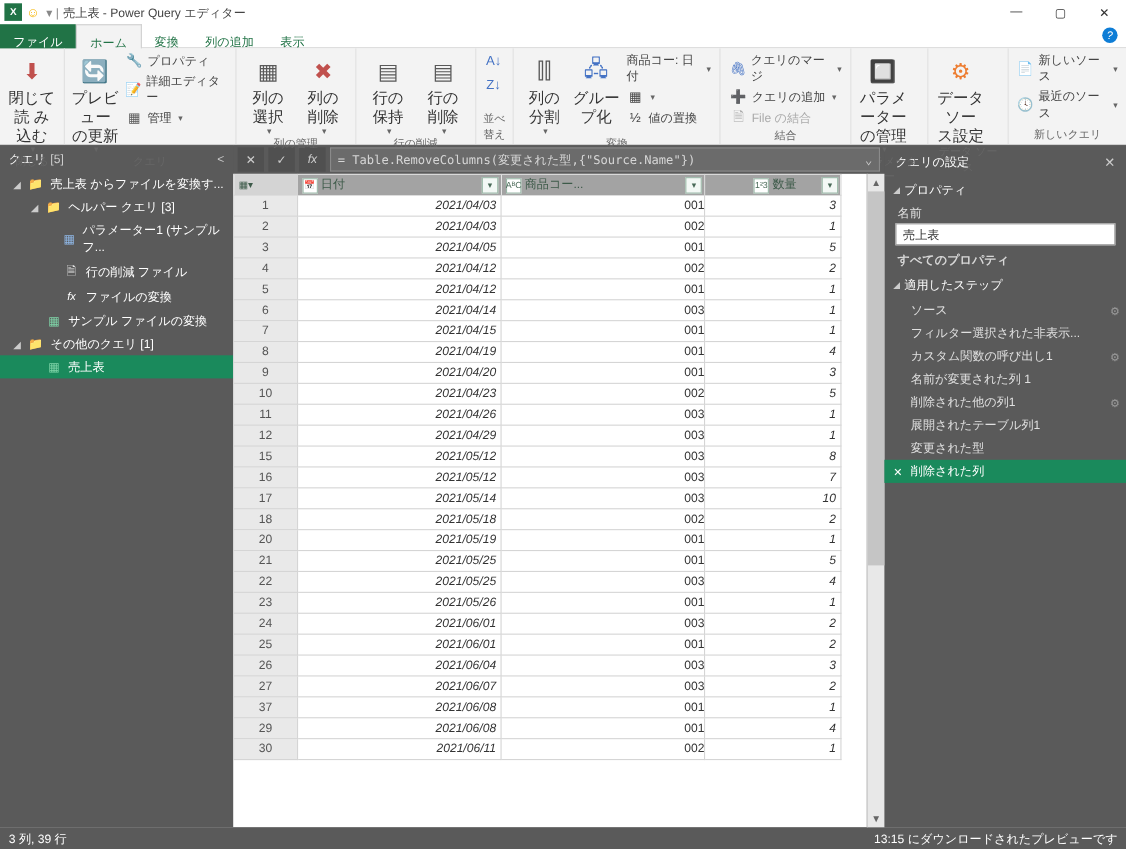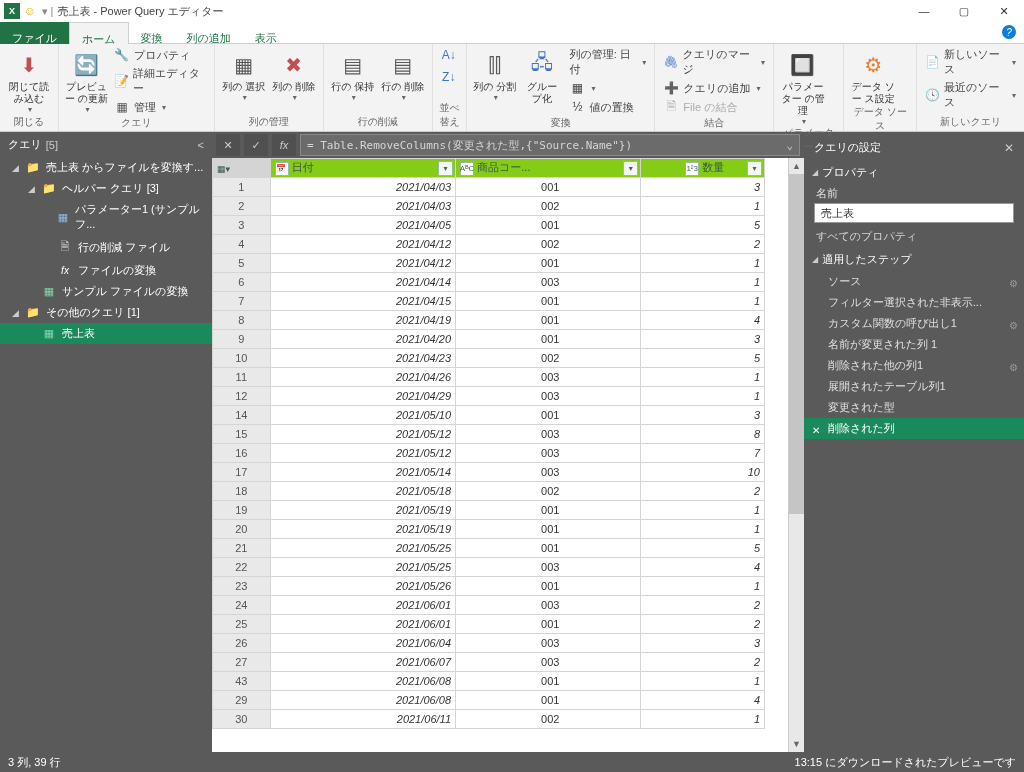--- a/index.html
+++ b/index.html
@@ -21,21 +21,21 @@
 .ribbon-tabs .tab.active { background:#f3f3f3; border:1px solid #d0d0d0; border-bottom-color:#f3f3f3; }
 .ribbon-tabs .help { margin-left:auto; width:24px; height:22px; display:flex; align-items:center; justify-content:center; background:#0e7dd6; color:#fff; border-radius:50%; width:14px; height:14px; margin-right:8px; margin-top:3px; font-size:10px; font-style:italic; }
 
 
 .ribbon { height:88px; background:#f3f3f3; display:flex; border-bottom:1px solid #ccc; }
 .ribbon-group { padding:2px 6px 0; display:flex; flex-direction:column; position:relative; border-right:1px solid #e0e0e0; }
 .ribbon-group .controls { flex:1; display:flex; align-items:flex-start; gap:4px; }
 .ribbon-group .label { text-align:center; color:#666; font-size:10px; padding-bottom:2px; }
 .big-btn { display:flex; flex-direction:column; align-items:center; width:46px; padding-top:3px; cursor:pointer; }
 .big-btn .ico { width:32px; height:32px; display:flex; align-items:center; justify-content:center; font-size:20px; }
-.big-btn .lbl { text-align:center; line-height:1.2; color:#333; font-size:10px; }
+.big-btn .lbl { text-align:center; line-height:1.2; color:#333; font-size:14px; }
 .small-list { display:flex; flex-direction:column; gap:1px; }
 .small-item { display:flex; align-items:center; gap:4px; padding:1px 2px; cursor:pointer; color:#444; }
 .small-item .ico { width:16px; height:16px; display:flex; align-items:center; justify-content:center; font-size:12px; }
 .small-item.disabled { color:#aaa; }
 .drop::after { content:"▾"; font-size:8px; color:#666; margin-left:2px; }
 
 
 .main { flex:1; display:flex; background:#5a5a5a; min-height:0; }
 
 
@@ -61,41 +61,41 @@
 .center { flex:1; display:flex; flex-direction:column; min-width:0; }
 .formula-bar { height:26px; background:#5a5a5a; display:flex; align-items:center; padding:0 4px; gap:4px; }
 .fb-btn { width:24px; height:22px; background:#505050; display:flex; align-items:center; justify-content:center; color:#ccc; cursor:pointer; }
 .fb-btn.fx { font-style:italic; }
 .fb-input { flex:1; height:22px; background:#6b6b6b; border:1px solid #8a8a8a; color:#d6d6d6; padding:0 6px; display:flex; align-items:center; font-family:Consolas,monospace; font-size:11px; position:relative; }
 .fb-input::after { content:"⌄"; position:absolute; right:6px; color:#ccc; }
 .grid-wrap { flex:1; display:flex; min-height:0; }
 .grid { flex:1; background:#fff; overflow:hidden; }
 table { border-collapse:collapse; width: 553px; table-layout:fixed; }
 th, td { border:1px solid #d5d5d5; height:19px; font-size:11px; }
-th { background:#84cc16; color:#3d5a49; font-weight:normal; position:relative; padding-left:4px; text-align:left; }
+th { background:#a3a3a3; color:#3d5a49; font-weight:normal; position:relative; padding-left:4px; text-align:left; }
 th.rownum-head { background:#d4d4d4; width:28px; }
 th .type-icon { display:inline-flex; vertical-align:middle; margin-right:3px; width:14px; height:14px; background:#fff; border:1px solid #9bb8a8; align-items:center; justify-content:center; font-size:8px; color:#4a6a58; }
 th .col-drop { position:absolute; right:2px; top:2px; width:15px; height:15px; background:#f3f8f5; border:1px solid #9bb8a8; display:flex; align-items:center; justify-content:center; font-size:8px; color:#4a6a58; cursor:pointer; }
 td.rownum { background:#e9e9e9; text-align:center; color:#555; width:28px; }
 td.date { text-align:right; padding-right:4px; color:#333; font-style:italic; }
-td.text { text-align:center; padding-left:4px; color:#333; }
+td.text { text-align:right; padding-left:4px; color:#333; }
 td.num { text-align:right; padding-right:4px; color:#333; font-style:italic; }
 .vscroll { width:16px; background:#e8e8e8; border-left:1px solid #ccc; position:relative; }
 .vscroll .up, .vscroll .down { height:16px; display:flex; align-items:center; justify-content:center; color:#666; font-size:9px; }
 .vscroll .down { position:absolute; bottom:0; width:100%; }
 .vscroll .thumb { position:absolute; top:16px; width:100%; height:340px; background:#c5c5c5; }
 
 
 .settings { width:220px; background:#5a5a5a; display:flex; flex-direction:column; }
 .settings-header { color:#fff; padding:8px 10px 6px; font-size:14px; display:flex; align-items:flex-end; }
 .settings-header .close { margin-left:auto; cursor:pointer; color:#ccc; font-size:12px; }
 .section-head { color:#fff; padding:4px 8px; font-size:11px; display:flex; align-items:center; }
 .section-head::before { content:"◢"; font-size:8px; margin-right:4px; color:#ccc; }
 .name-input { margin:2px 10px; height:20px; background:#fff; color:#333; padding:2px 6px; border:1px solid #999; }
-.link { color:#d6d6d6; padding:4px 12px; cursor:pointer; }
+.link { color:#d6d6d6; padding:4px 12px; cursor:pointer;font-weight:bold; }
 .steps { flex:1; }
 .step { display:flex; align-items:flex-end; padding:3px 6px 3px 24px; color:#e0e0e0; cursor:pointer; position:relative; }
 .step.selected { background:#1a8a5c; color:#fff; }
 .step .gear { margin-left:auto; color:#9a9a9a; font-size:10px; }
 .step .xicon { position:absolute; left:8px; font-size:10px; }
 
 
 .status { height:20px; background:#5a5a5a; color:#fff; display:flex; align-items:center; padding:0 8px; font-size:10px; }
 .status .right { margin-left:auto; }
 
@@ -219,21 +219,21 @@
         <div class="lbl">列の
 分割</div>
       </div>
       <div class="big-btn">
         <div class="ico clr-blue">🖧</div>
         <div class="lbl">グルー
 プ化</div>
       </div>
       <div class="small-list">
         <div class="small-item drop">
-            <span>列の管理: 日付</span>
+            <span>商品コー: 日付</span>
           </div>
         <div class="small-item drop">
             <span class="ico">▦</span>
           </div>
         <div class="small-item">
             <span class="ico">½</span>
             <span>値の置換</span>
           </div>
       </div>
     </div>
@@ -437,26 +437,20 @@
                 <td class="text">003</td>
                 <td class="num">1</td>
               </tr>
               <tr>
                 <td class="rownum">12</td>
                 <td class="date">2021/04/29</td>
                 <td class="text">003</td>
                 <td class="num">1</td>
               </tr>
               <tr>
-                <td class="rownum">14</td>
-                <td class="date">2021/05/10</td>
-                <td class="text">001</td>
-                <td class="num">3</td>
-              </tr>
-              <tr>
                 <td class="rownum">15</td>
                 <td class="date">2021/05/12</td>
                 <td class="text">003</td>
                 <td class="num">8</td>
               </tr>
               <tr>
                 <td class="rownum">16</td>
                 <td class="date">2021/05/12</td>
                 <td class="text">003</td>
                 <td class="num">7</td>
@@ -467,26 +461,20 @@
                 <td class="text">003</td>
                 <td class="num">10</td>
               </tr>
               <tr>
                 <td class="rownum">18</td>
                 <td class="date">2021/05/18</td>
                 <td class="text">002</td>
                 <td class="num">2</td>
               </tr>
               <tr>
-                <td class="rownum">19</td>
-                <td class="date">2021/05/19</td>
-                <td class="text">001</td>
-                <td class="num">1</td>
-              </tr>
-              <tr>
                 <td class="rownum">20</td>
                 <td class="date">2021/05/19</td>
                 <td class="text">001</td>
                 <td class="num">1</td>
               </tr>
               <tr>
                 <td class="rownum">21</td>
                 <td class="date">2021/05/25</td>
                 <td class="text">001</td>
                 <td class="num">5</td>
@@ -521,21 +509,21 @@
                 <td class="text">003</td>
                 <td class="num">3</td>
               </tr>
               <tr>
                 <td class="rownum">27</td>
                 <td class="date">2021/06/07</td>
                 <td class="text">003</td>
                 <td class="num">2</td>
               </tr>
               <tr>
-                <td class="rownum">43</td>
+                <td class="rownum">37</td>
                 <td class="date">2021/06/08</td>
                 <td class="text">001</td>
                 <td class="num">1</td>
               </tr>
               <tr>
                 <td class="rownum">29</td>
                 <td class="date">2021/06/08</td>
                 <td class="text">001</td>
                 <td class="num">4</td>
               </tr>

